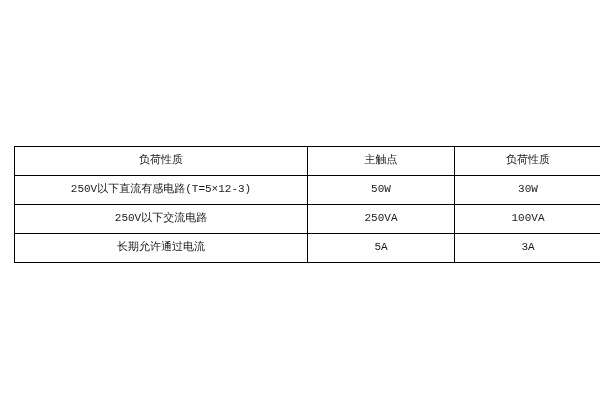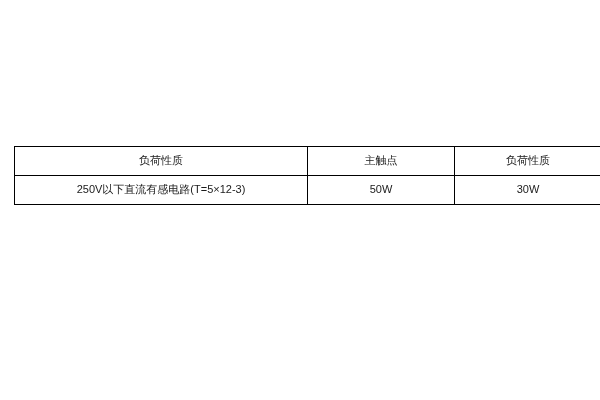--- a/index.html
+++ b/index.html
@@ -30,21 +30,21 @@
     width: 572px;
     table-layout: fixed;
   }
   table.spec-table td {
     border: 1px solid #000000;
     height: 28px;
     text-align: center;
     vertical-align: middle;
     font-size: 11px;
     color: #1a1a1a;
-    font-family: Liberation Sans, sans-serif;
+    font-family: Liberation Mono, monospace;
     line-height: 1.2;
     padding: 0 2px;
     white-space: nowrap;
   }
   table.spec-table tr.header-row td {
     font-size: 11px;
     color: #1a1a1a;
   }
   .col-desc { width: 288px; }
   .col-main { width: 142px; }
@@ -60,16 +60,26 @@
         <tr class="header-row">
           <td class="col-desc">负荷性质</td>
           <td class="col-main">主触点</td>
           <td class="col-signal">负荷性质</td>
         </tr>
         <tr>
           <td class="col-desc">250V以下直流有感电路(T=5×12-3)</td>
           <td class="col-main">50W</td>
           <td class="col-signal">30W</td>
         </tr>
+        <tr>
+          <td class="col-desc">250V以下交流电路</td>
+          <td class="col-main">250VA</td>
+          <td class="col-signal">100VA</td>
+        </tr>
+        <tr>
+          <td class="col-desc">长期允许通过电流</td>
+          <td class="col-main">5A</td>
+          <td class="col-signal">3A</td>
+        </tr>
       </tbody>
     </table>
   </div>
 </div>
 
 </body></html>

